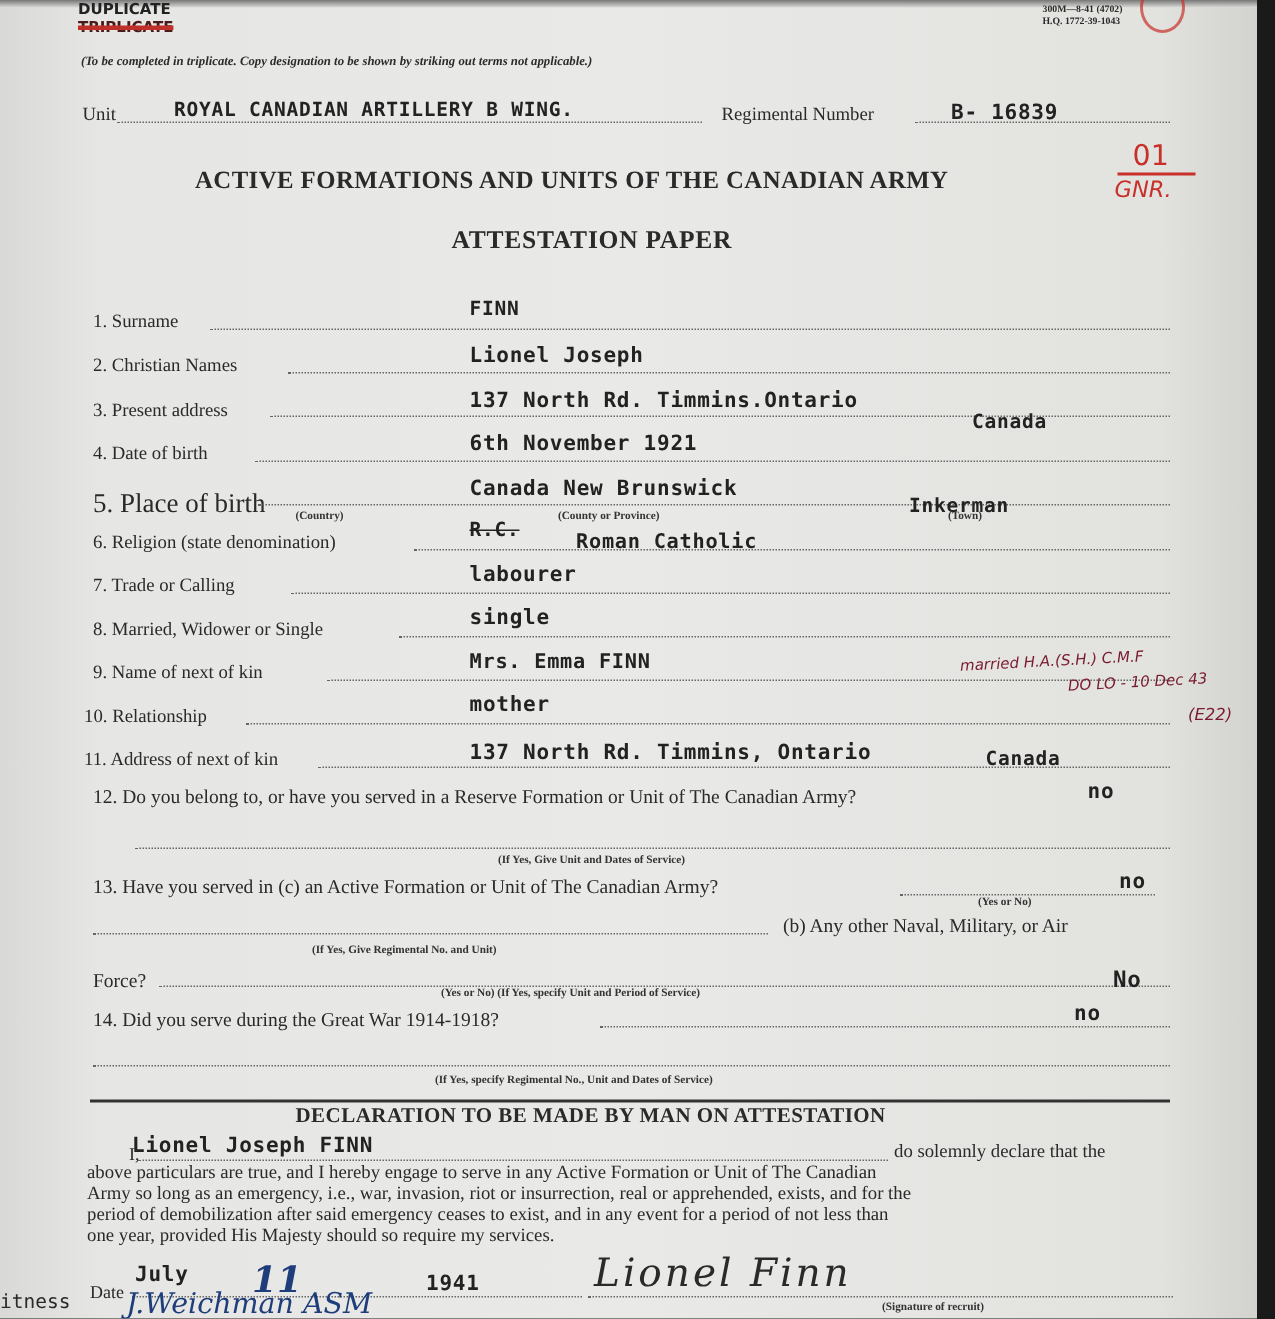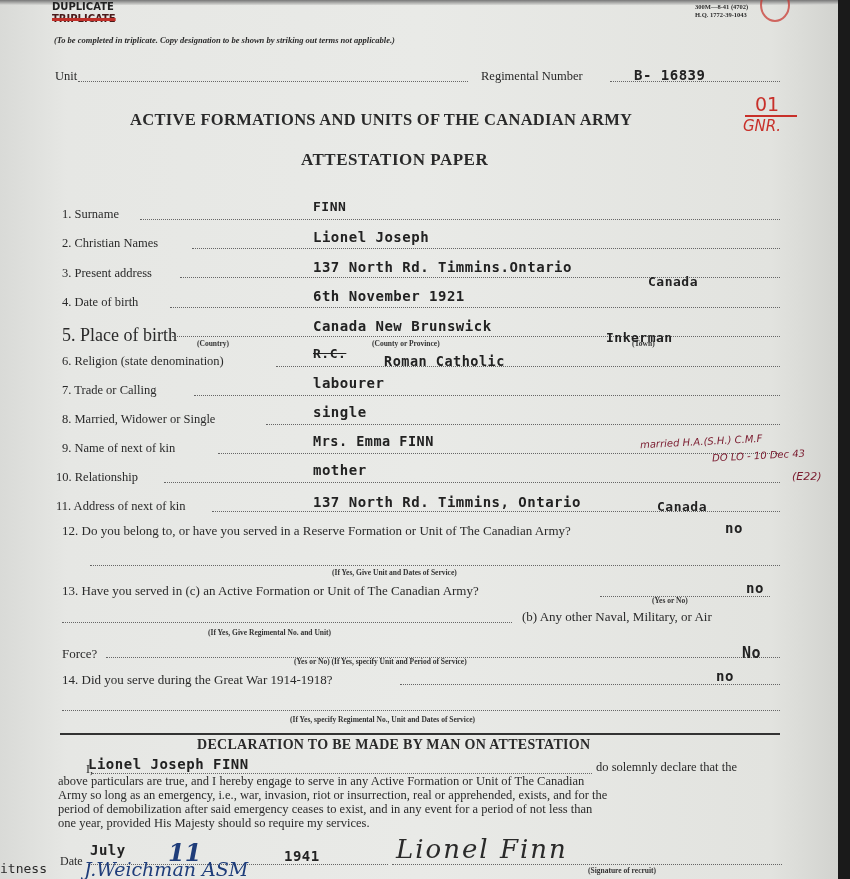--- a/index.html
+++ b/index.html
@@ -26,20 +26,21 @@
   <div class="abs serif" style="left:52px;top:1px;font-size:10px;font-weight:bold;font-family:'DejaVu Sans',sans-serif;color:#222;">DUPLICATE</div>
   <div class="abs serif strike" style="left:52px;top:13px;font-size:10px;font-weight:bold;font-family:'DejaVu Sans',sans-serif;color:#4a1a1a;text-decoration-color:#c0302a;text-decoration-thickness:3px;">TRIPLICATE</div>
   <div class="abs serif" style="left:695px;top:3px;font-size:6.5px;font-weight:bold;">300M—8-41 (4702)</div>
   <div class="abs serif" style="left:695px;top:11px;font-size:6.5px;font-weight:bold;">H.Q. 1772-39-1043</div>
   <div class="abs" style="left:760px;top:-12px;width:26px;height:30px;border:2px solid #c8302a;border-radius:50%;opacity:0.7;"></div>
 
   <div class="abs serif" style="left:54px;top:35px;font-size:8.5px;font-style:italic;font-weight:bold;">(To be completed in triplicate. Copy designation to be shown by striking out terms not applicable.)</div>
 
   <div class="abs serif" style="left:55px;top:69px;font-size:12.5px;">Unit</div>
   <div class="dots" style="left:78px;top:81px;width:390px;"></div>
+  <div class="abs type" style="left:116px;top:66px;font-size:13px;">ROYAL CANADIAN ARTILLERY   B WING.</div>
   <div class="abs serif" style="left:481px;top:69px;font-size:12.5px;">Regimental Number</div>
   <div class="dots" style="left:610px;top:81px;width:170px;"></div>
   <div class="abs type" style="left:634px;top:67px;font-size:14px;">B- 16839</div>
 
   <div class="abs red" style="left:755px;top:93px;font-size:19px;">01</div>
   <div class="abs" style="left:745px;top:115px;width:52px;height:2px;background:#c8302a;"></div>
   <div class="abs red" style="left:743px;top:117px;font-size:15px;font-style:italic;">GNR.</div>
 
   <div class="abs serif" style="left:130px;top:110px;font-size:16.5px;font-weight:bold;letter-spacing:0.3px;">ACTIVE FORMATIONS AND UNITS OF THE CANADIAN ARMY</div>
   <div class="abs serif" style="left:301px;top:150px;font-size:17px;font-weight:bold;letter-spacing:0.5px;">ATTESTATION PAPER</div>

